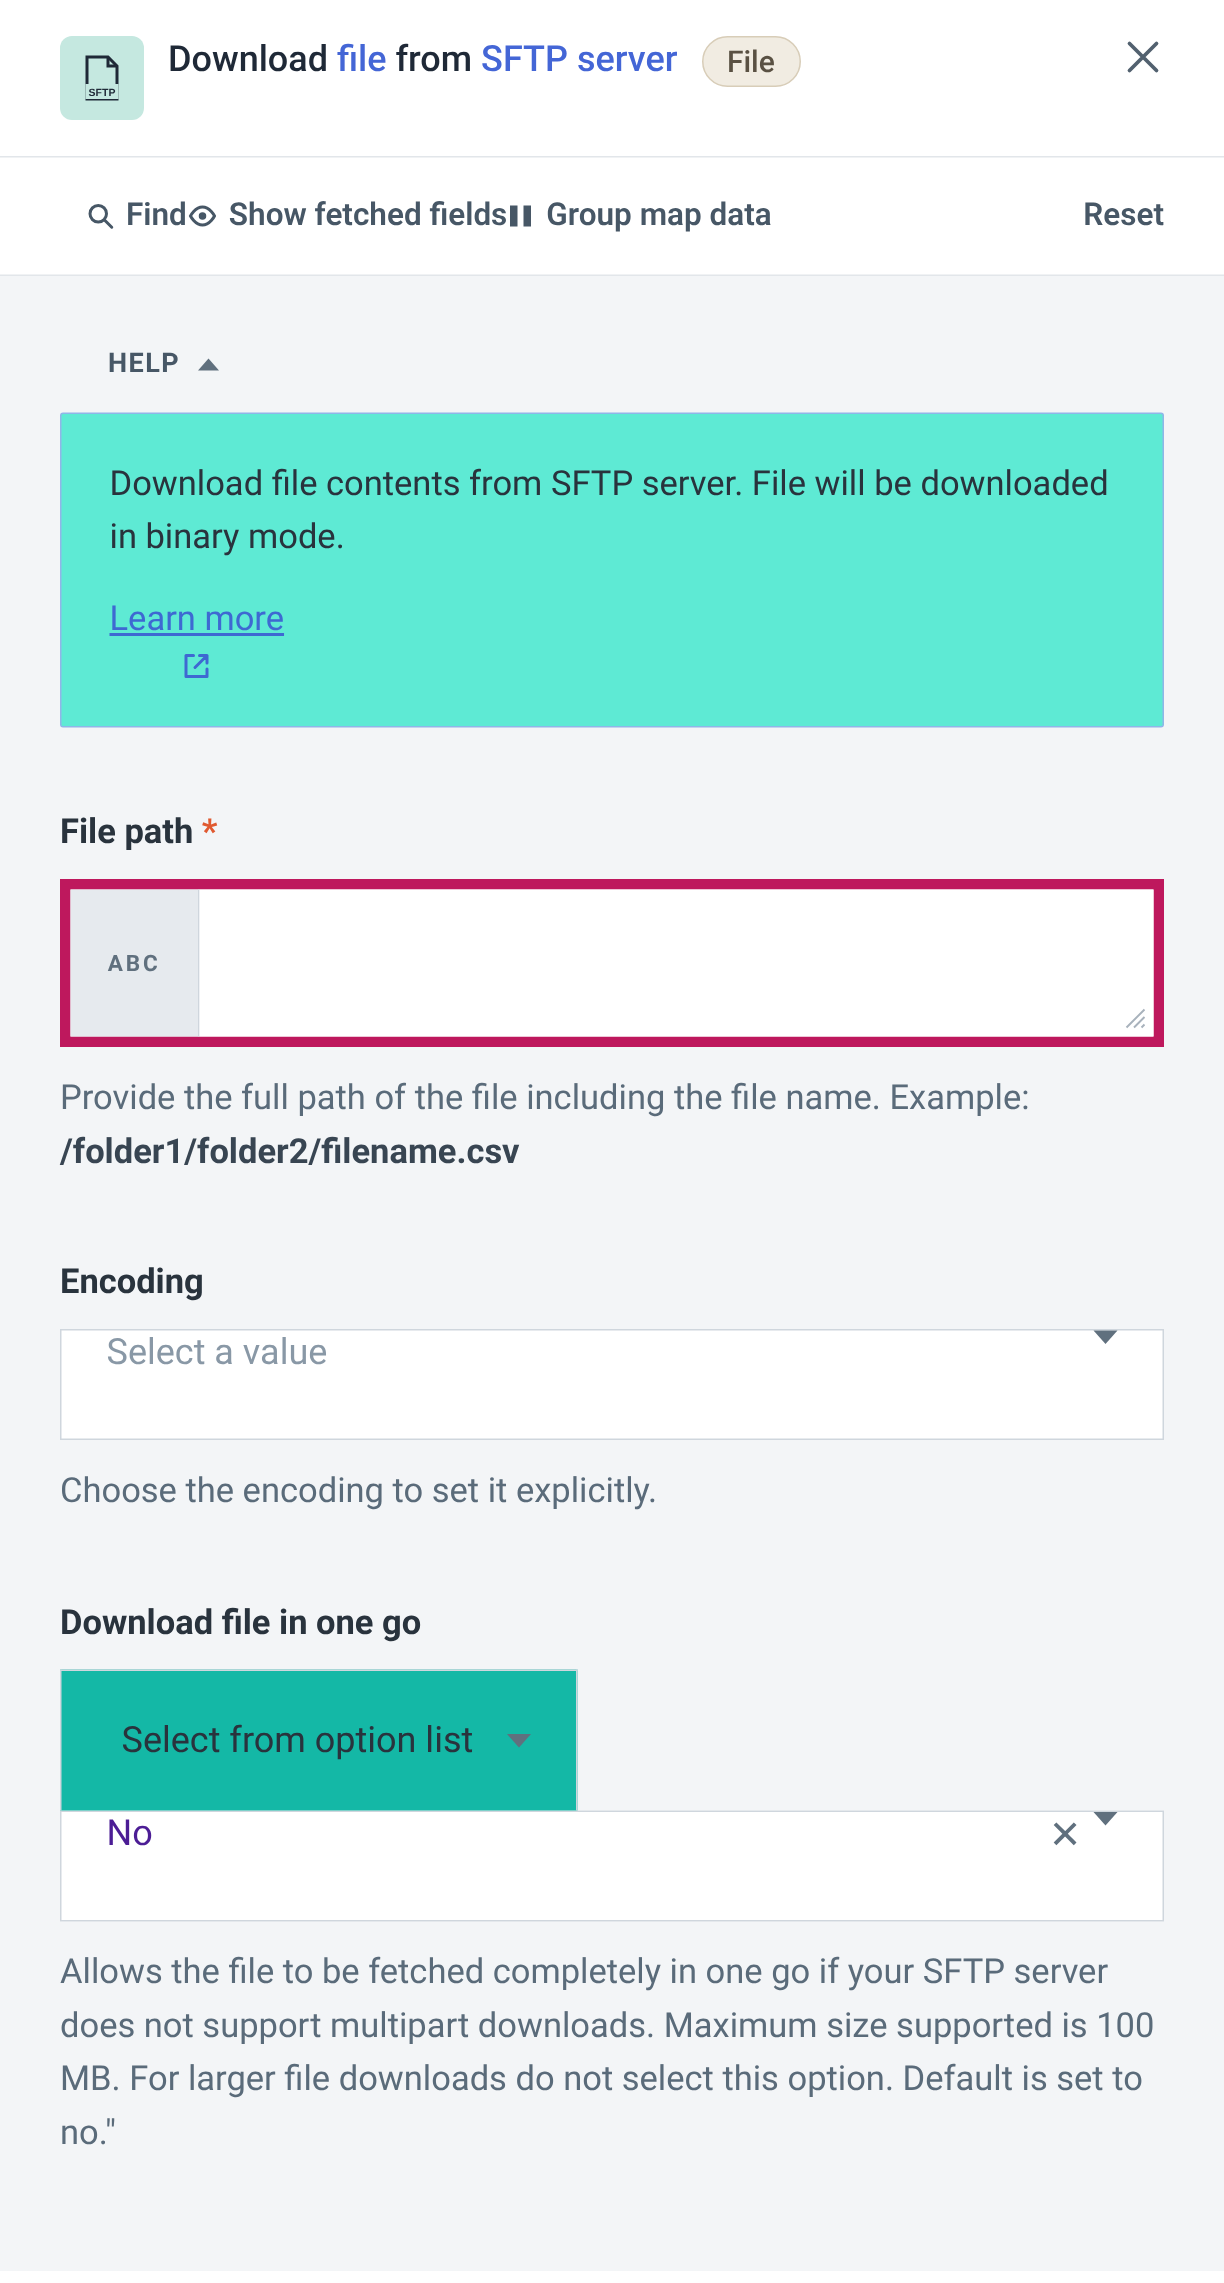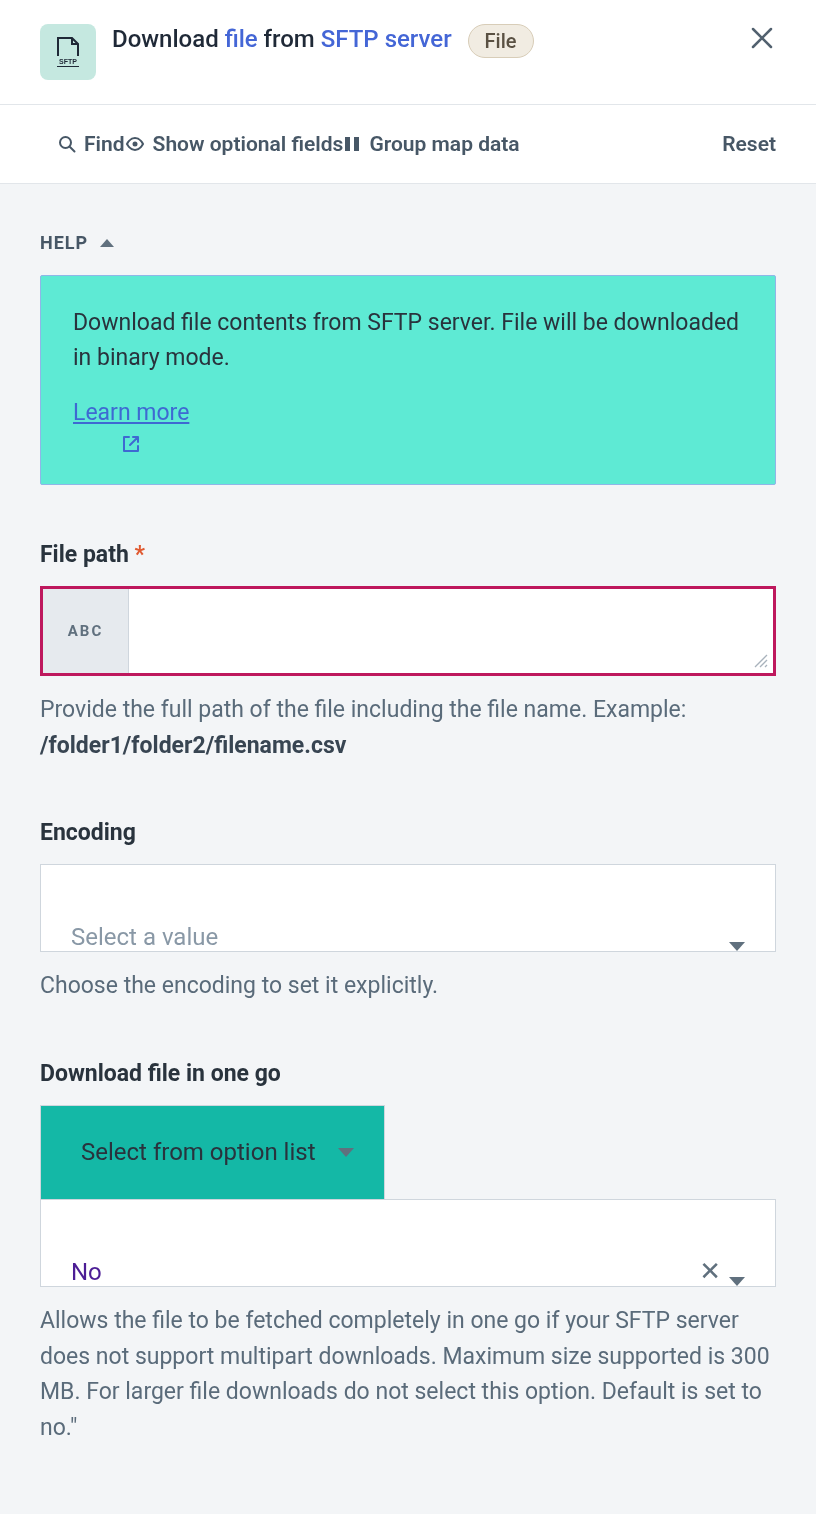--- a/index.html
+++ b/index.html
@@ -74,20 +74,21 @@
   .help-header {
     display: flex;
     align-items: center;
     gap: 12px;
     font-size: 18px;
     font-weight: 700;
     letter-spacing: 1px;
     color: #475766;
     margin-bottom: 22px;
     cursor: pointer;
+    margin-left: 32px;
   }
   .help-box {
     border: 1px solid #8fb6e8;
     background: #5eead4;
     padding: 30px 32px 30px 32px;
     border-radius: 2px;
   }
   .help-text {
     font-size: 23px;
     line-height: 1.5;
@@ -109,23 +110,23 @@
   }
   .field-label {
     font-size: 23px;
     font-weight: 700;
     color: #29333d;
     margin-bottom: 18px;
   }
   .required { color: #e05a31; }
   .input-row {
     display: flex;
-    border: 3px solid #be185d;
+    border: 7px solid #be185d;
     background: #fff;
-    height: 90px;
+    height: 112px;
   }
   .type-badge {
     width: 86px;
     background: #e6eaee;
     display: flex;
     align-items: center;
     justify-content: center;
     font-size: 15px;
     font-weight: 700;
     letter-spacing: 2px;
@@ -154,23 +155,23 @@
   .hint {
     font-size: 23px;
     color: #5a6b7a;
     line-height: 1.55;
     margin-top: 16px;
   }
   .hint .bold { font-weight: 700; color: #384552; }
   .select-box {
     border: 1px solid #cfd6dd;
     background: #fff;
-    height: 88px;
-    display: flex;
-    align-items: flex-end;
+    height: 74px;
+    display: flex;
+    align-items: flex-start;
     padding: 0 30px;
     font-size: 24px;
     color: #8998a6;
     cursor: pointer;
   }
   .select-box .value { flex: 1; }
   .select-box.has-value .value { color: #4c1d95; }
   .option-tab {
     display: inline-flex;
     align-items: center;
@@ -233,21 +234,21 @@
         <circle cx="7.5" cy="7.5" r="5.5" fill="none" stroke="#475766" stroke-width="2"></circle>
         <path d="M12 12 L16.5 16.5" stroke="#475766" stroke-width="2" stroke-linecap="round"></path>
       </svg>
     <span>Find</span>
   </div>
   <div class="toolbar-item">
     <svg width="20" height="18" viewBox="0 0 20 18">
         <path d="M10 3 C5 3 2 9 2 9 s3 6 8 6 s8-6 8-6 s-3-6-8-6z" fill="none" stroke="#475766" stroke-width="2"></path>
         <circle cx="10" cy="9" r="2.5" fill="#475766"></circle>
       </svg>
-    <span>Show optional fields</span>
+    <span>Show fetched fields</span>
   </div>
   <div class="toolbar-item">
     <svg width="18" height="18" viewBox="0 0 18 18">
         <rect x="2" y="2" width="5" height="14" fill="#475766"></rect>
         <rect x="11" y="2" width="5" height="14" fill="#475766"></rect>
       </svg>
     <span>Group map data</span>
   </div>
   <div class="toolbar-spacer"></div>
   <div class="toolbar-item">
@@ -303,16 +304,16 @@
     <div class="field-label">Download file in one go</div>
     <div class="option-tab">
       <span>Select from option list</span>
       <span class="caret-down"></span>
     </div>
     <div class="select-box has-value">
       <span class="value">No</span>
       <span class="x-icon">✕</span>
       <span class="caret-down"></span>
     </div>
-    <p class="hint">Allows the file to be fetched completely in one go if your SFTP server does not support multipart downloads. Maximum size supported is 300 MB. For larger file downloads do not select this option. Default is set to no."</p>
+    <p class="hint">Allows the file to be fetched completely in one go if your SFTP server does not support multipart downloads. Maximum size supported is 100 MB. For larger file downloads do not select this option. Default is set to no."</p>
   </div>
 
 </div>
 
 </body></html>

